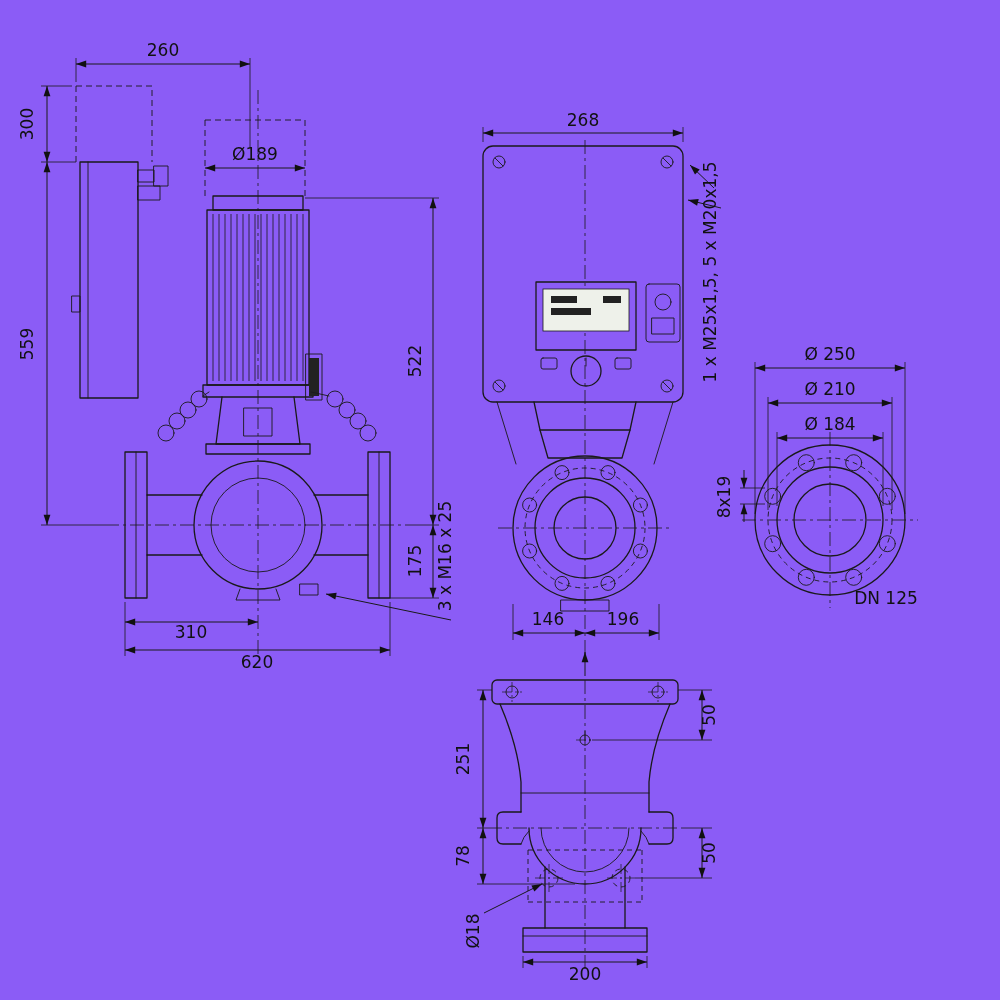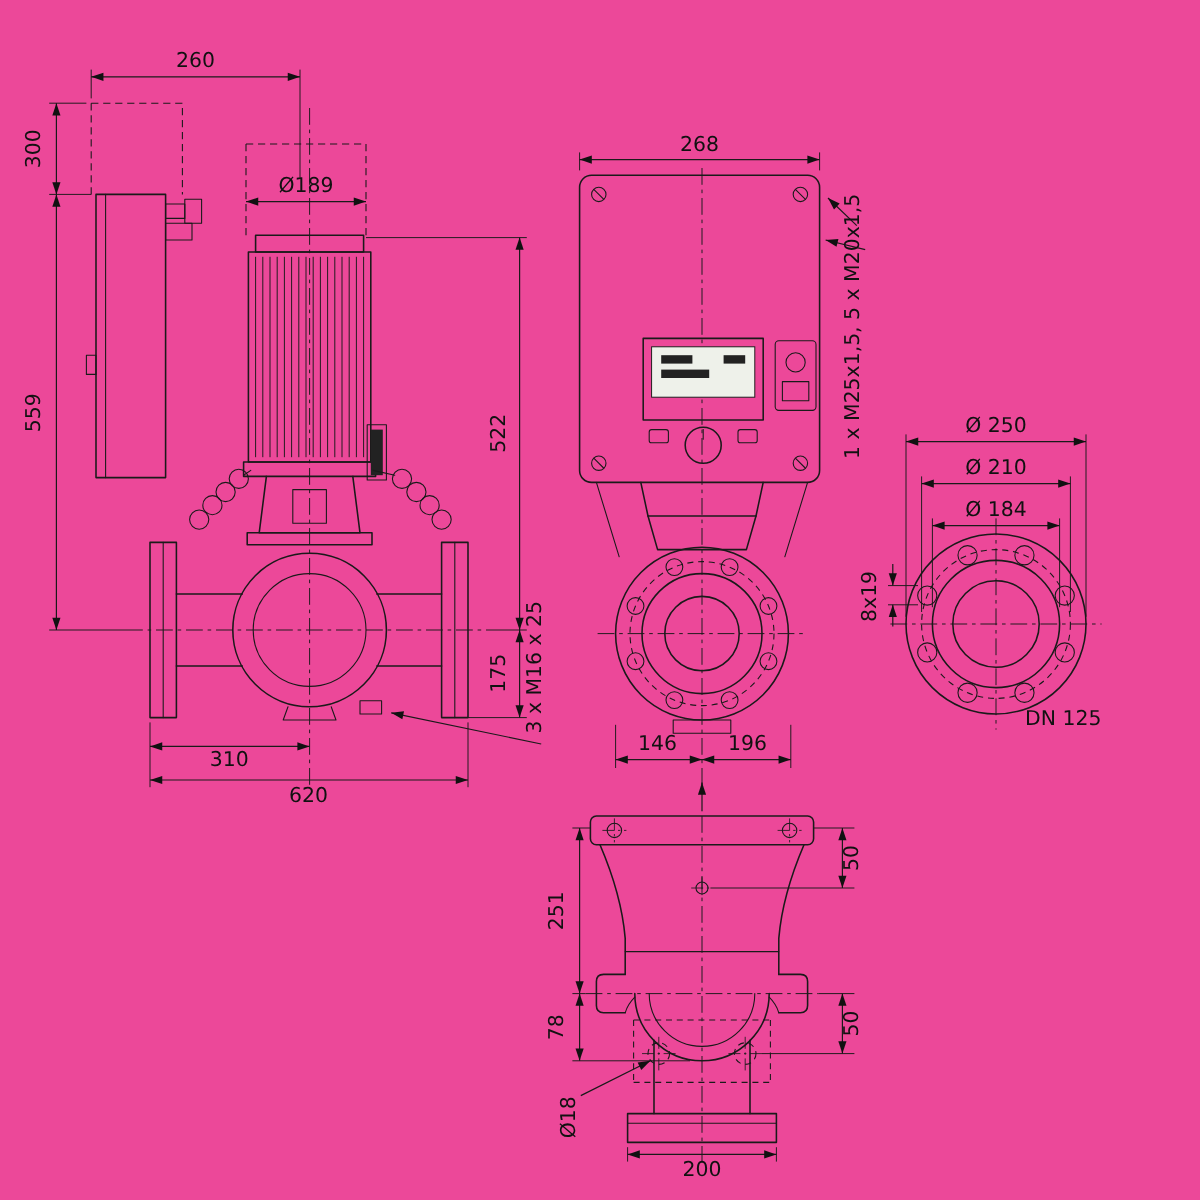--- a/index.html
+++ b/index.html
@@ -1,16 +1,16 @@
 <!DOCTYPE html>
 <html><head>
 <meta charset="utf-8">
 <style>
   html,body{margin:0;padding:0;background:#ffffff;}
-  .page{width:1000px;height:1000px;background:#ec4899;position:relative;}
+  .page{width:1000px;height:1000px;background:#8b5cf6;position:relative;}
   svg text{font-family:"DejaVu Sans",sans-serif;font-size:17px;fill:#111;text-anchor:middle;}
   .ol{fill:none;stroke:#1a1a1a;stroke-width:1.3;stroke-linecap:round;stroke-linejoin:round;}
   .th{stroke-width:0.9;}
   .fin{fill:none;stroke:#1a1a1a;stroke-width:0.8;}
   .dim{fill:none;stroke:#1a1a1a;stroke-width:1;}
   .ext{fill:none;stroke:#1a1a1a;stroke-width:0.8;}
   .cl{fill:none;stroke:#1a1a1a;stroke-width:0.8;stroke-dasharray:14 4 3 4;}
   .cl2{fill:none;stroke:#1a1a1a;stroke-width:0.7;stroke-dasharray:10 3 2 3;}
   .hid{fill:none;stroke:#1a1a1a;stroke-width:0.9;stroke-dasharray:6 4;}
   .hid2{fill:none;stroke:#1a1a1a;stroke-width:0.9;stroke-dasharray:5 4;}

